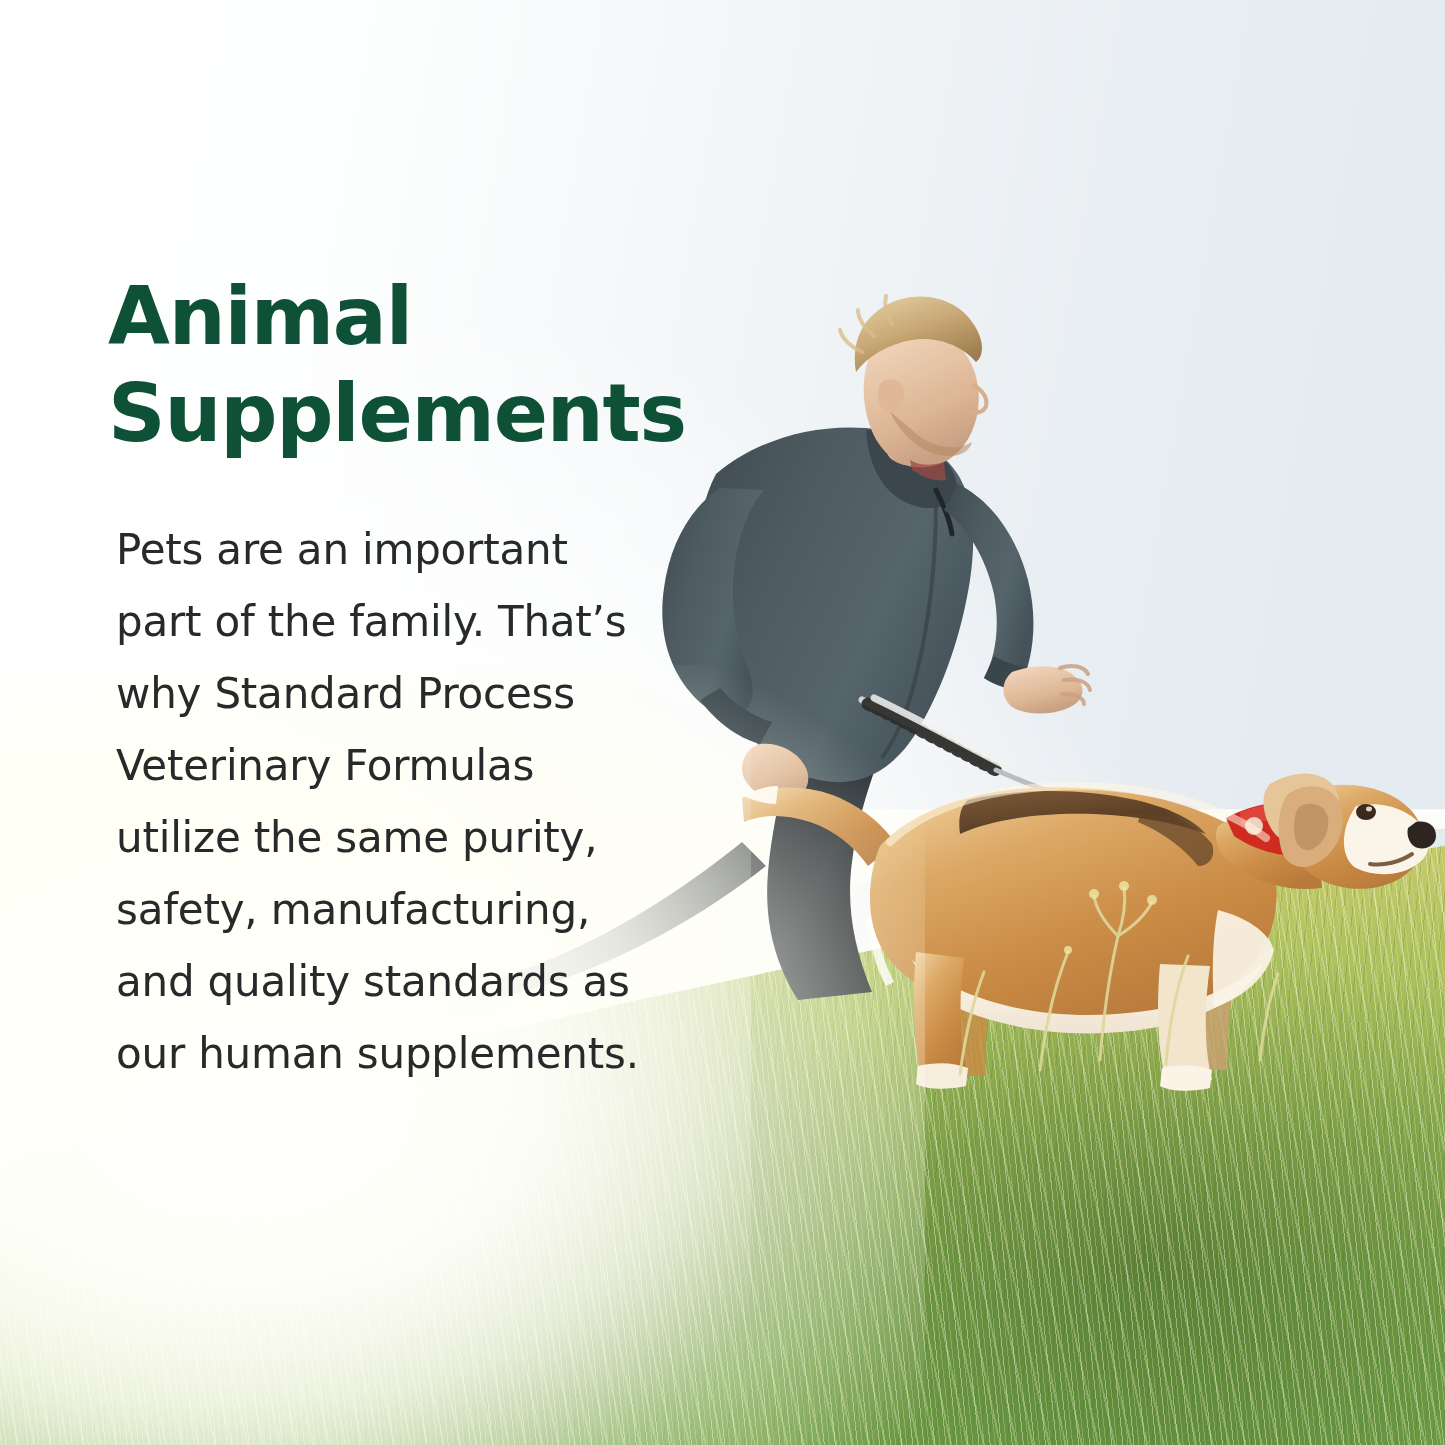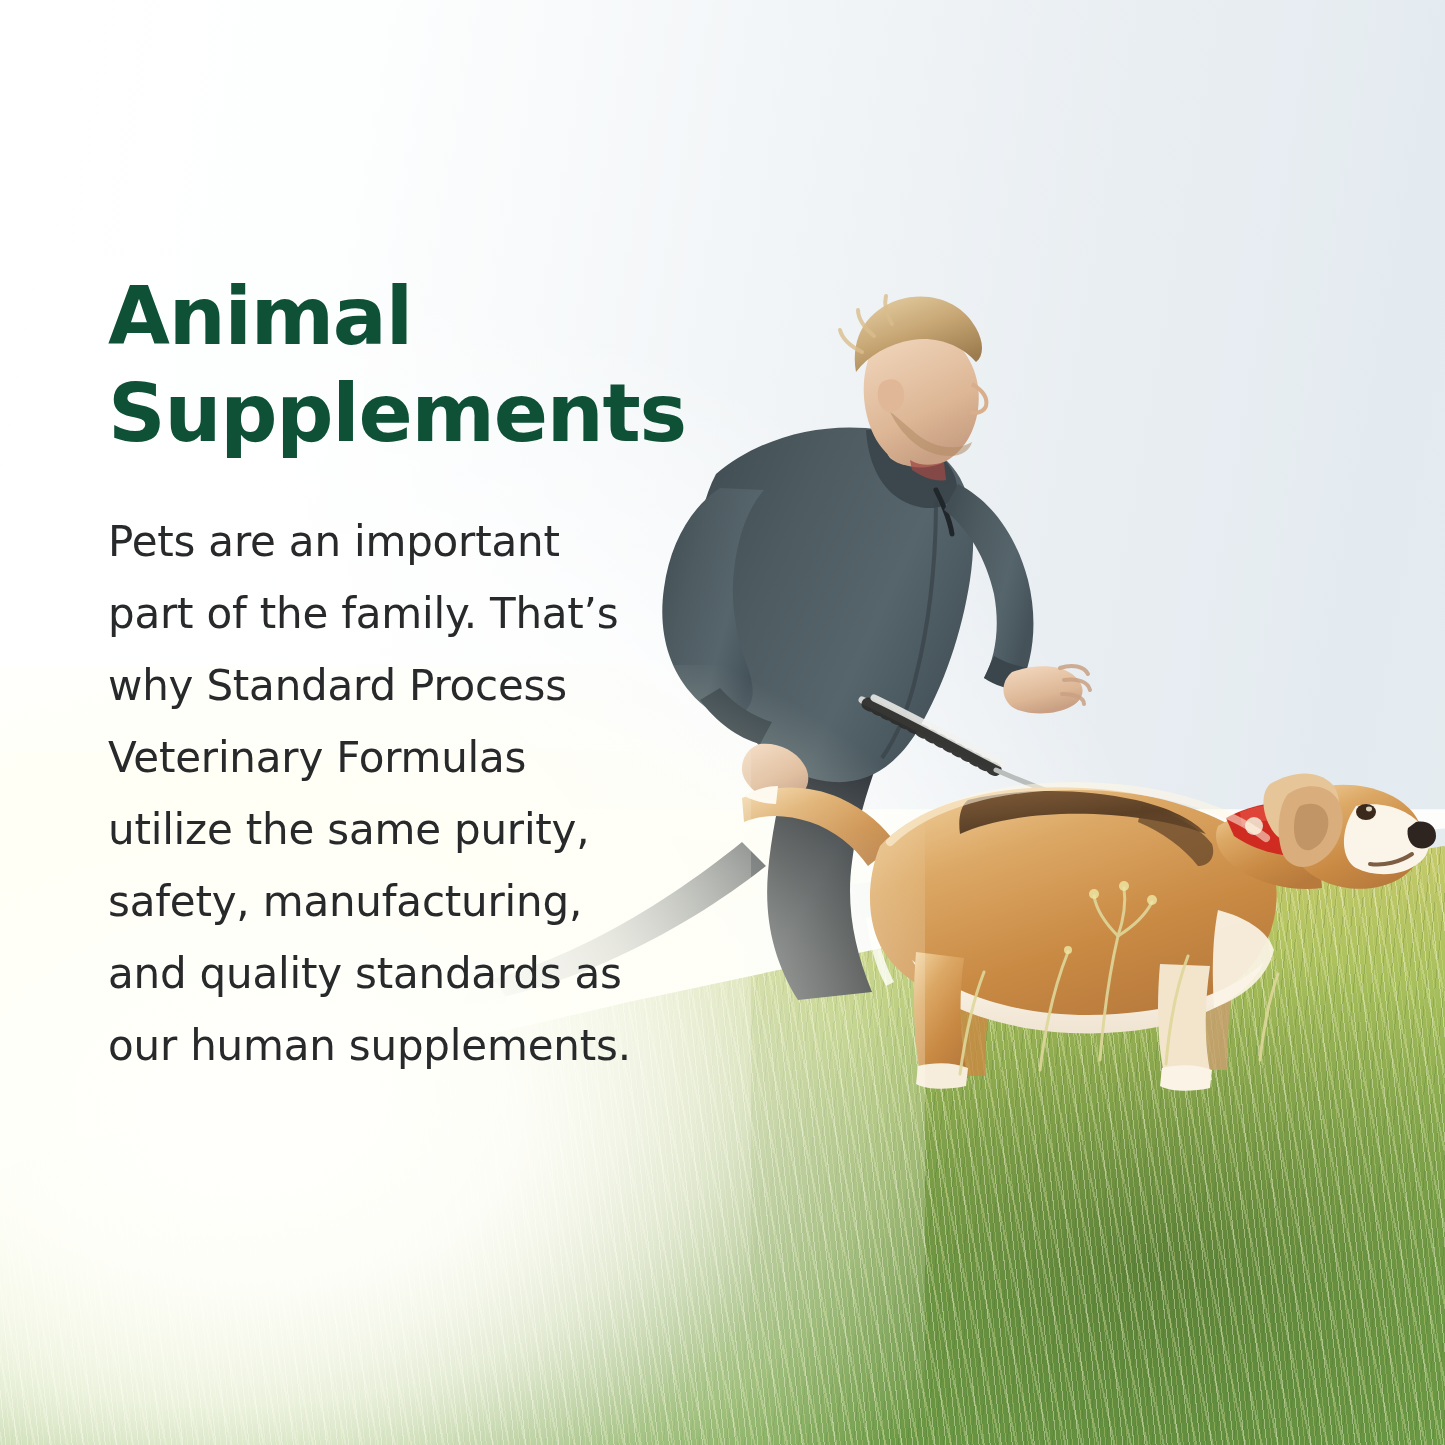--- a/index.html
+++ b/index.html
@@ -124,21 +124,21 @@
     margin: 0;
     color: #0e5137;
     font-family: "DejaVu Sans", sans-serif;
     font-weight: bold;
     font-size: 80px;
     line-height: 97px;
     letter-spacing: -1.2px;
     white-space: pre-line;
   }
   .bodycopy {
-    margin: 0;
+    margin: 8px;
     padding-top: 44px;
     color: #27292b;
     font-family: "DejaVu Sans", sans-serif;
     font-weight: normal;
     font-size: 42px;
     line-height: 72px;
     letter-spacing: -0.2px;
     white-space: pre-line;
   }
 </style>

